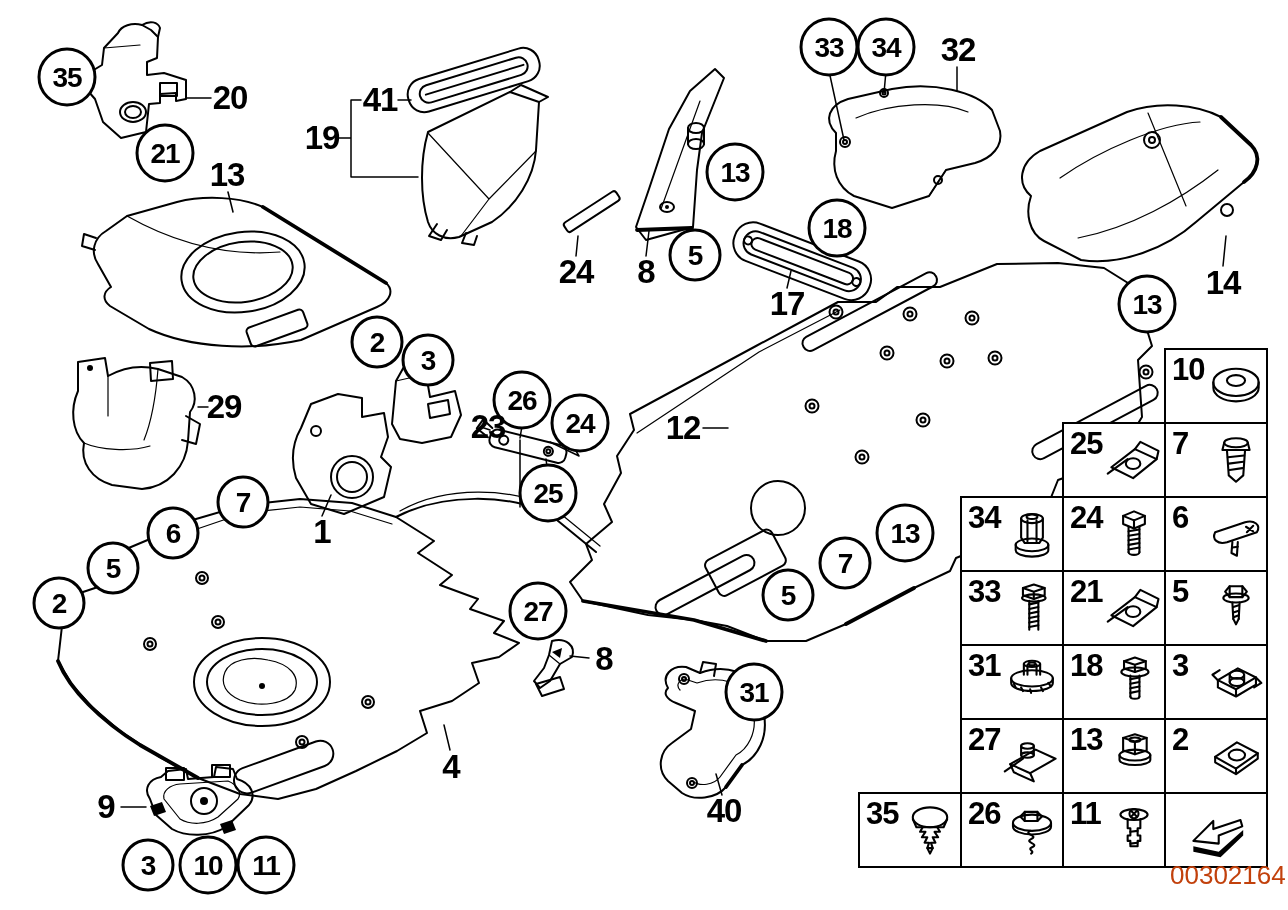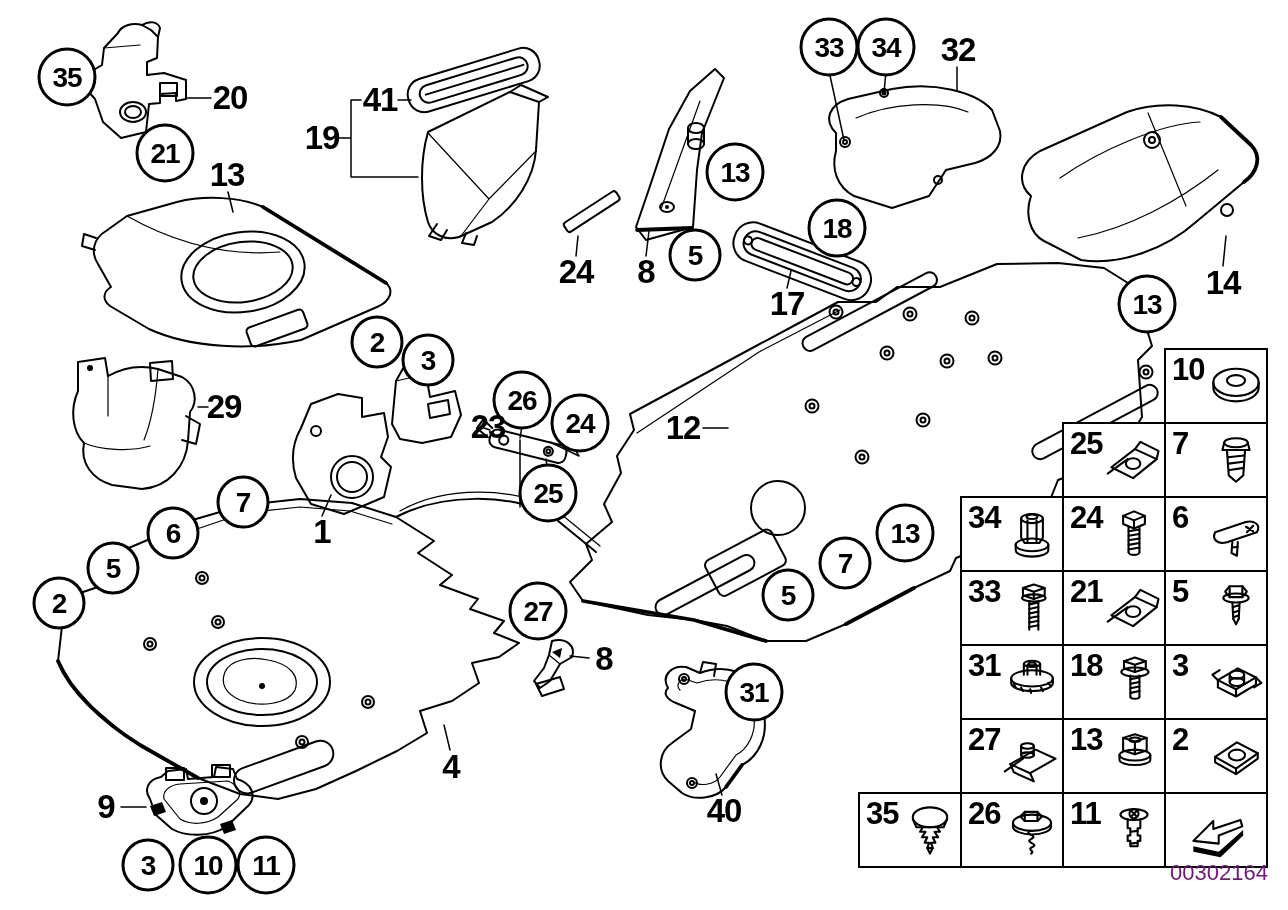--- a/index.html
+++ b/index.html
@@ -18,21 +18,21 @@
   .co.lg{width:53px;height:53px;font-size:28px}
   .co.sm{width:47px;height:47px;font-size:28px}
   .lbl{position:absolute;transform:translate(-50%,-50%);font-weight:700;font-size:33px;
        z-index:3;letter-spacing:-1px;white-space:nowrap}
   .cell{position:absolute;width:104px;height:76px;border:2px solid #000;background:#fff;
         box-sizing:border-box;z-index:2}
   .cell .num{position:absolute;left:6px;top:2px;font-weight:700;font-size:31px;letter-spacing:-1px}
   .fi{position:absolute;right:1px;top:50%;transform:translateY(-50%)}
   .fi .s{stroke:#000;fill:none;stroke-width:2.3;stroke-linejoin:round;stroke-linecap:round}
   .fi .f{fill:#000;stroke:none}
-  #imgid{position:absolute;left:1170px;top:860px;font-size:22px;z-index:3;color:#701a75}
+  #imgid{position:absolute;left:1170px;top:860px;font-size:26px;z-index:3;color:#c2410c}
 </style>
 </head>
 <body>
 
 <div class="stage">
 
   <svg class="art" width="1288" height="910" viewBox="0 0 1288 910">
 
     <g>
       <path d="M104,48 L118,33 C121,26 132,22 142,25 L151,30 L158,37 L157,58 L147,62 L147,75 L164,73 L186,80 L186,99 L176,101 L176,93 L160,94 L160,103 L149,104 L146,132 L121,138 L103,122 L95,99 L88,91 L92,71 L102,65 Z"></path>

